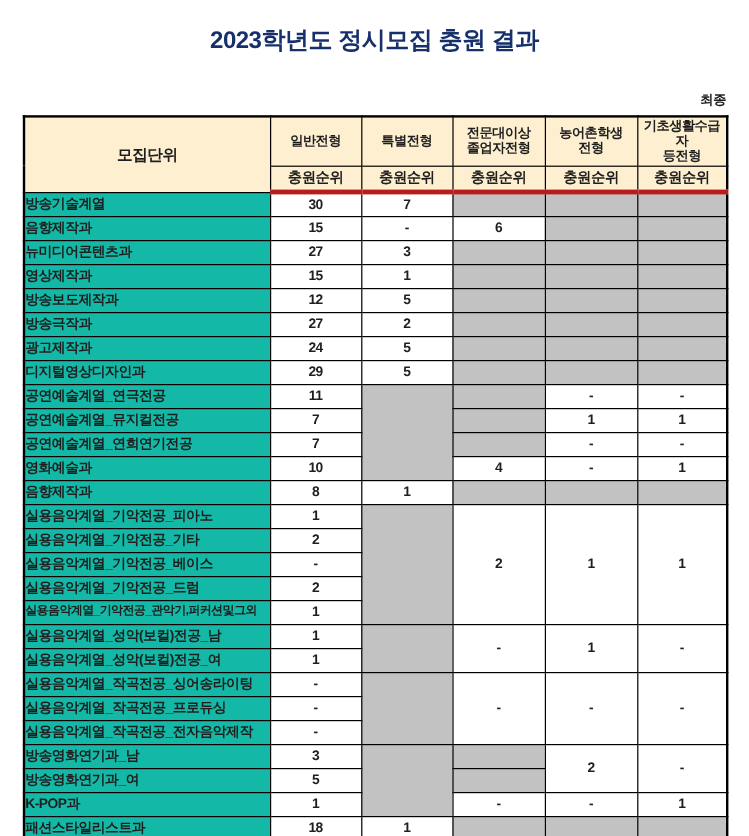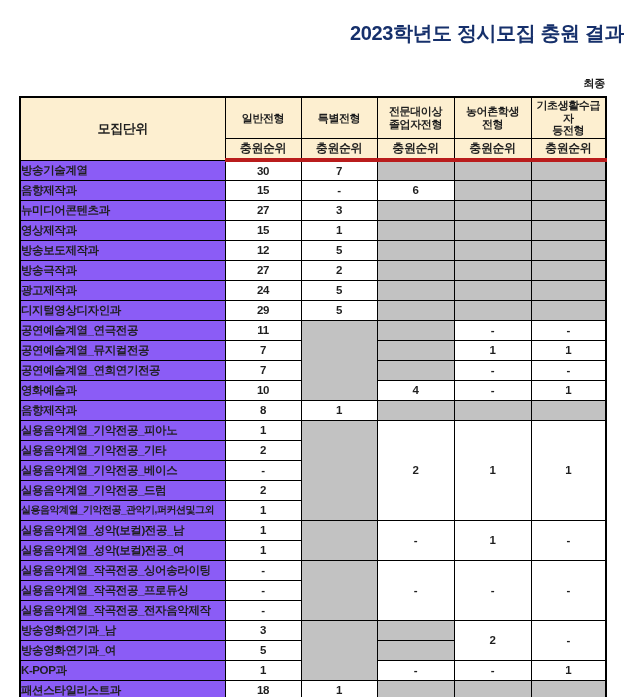--- a/index.html
+++ b/index.html
@@ -7,21 +7,21 @@
     width:624px;height:697px;
     background:#ffffff;
     font-family:"Liberation Sans","DejaVu Sans",sans-serif;
     color:#1a1a1a;
     overflow:hidden;
   }
   .page{position:relative;width:624px;height:697px;}
 
   .title{
     position:absolute;left:0;top:20px;width:624px;
-    text-align:right;
+    text-align:center;
     font-size:20px;
     font-weight:bold;
     color:#16306b;
     letter-spacing:-0.4px;
   }
 
   .final-note{
     position:absolute;right:19px;top:76px;
     font-size:11px;
     font-weight:bold;
@@ -79,21 +79,21 @@
   }
   thead th.unit-head{
     font-size:13px;
     margin-left:37px;
   }
   thead tr:last-child th{
     border-bottom:4px solid #b91c1c;
   }
 
   td.unit{
-    background:#8b5cf6;
+    background:#14b8a6;
     text-align:left;
     padding-left:6px;
     font-size:12px;
     white-space:nowrap;
     overflow:hidden;
   }
   td.unit.small{font-size:10px;letter-spacing:-0.5px;}
 
   td.val{
     background:#ffffff;

